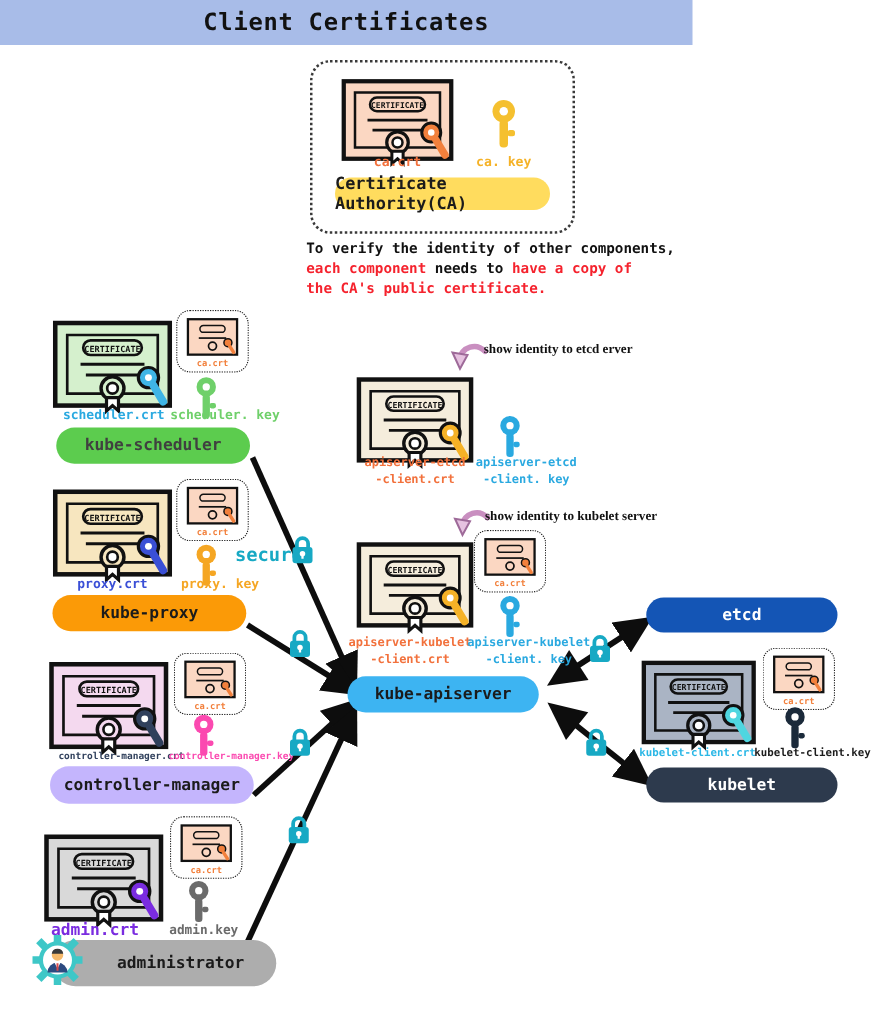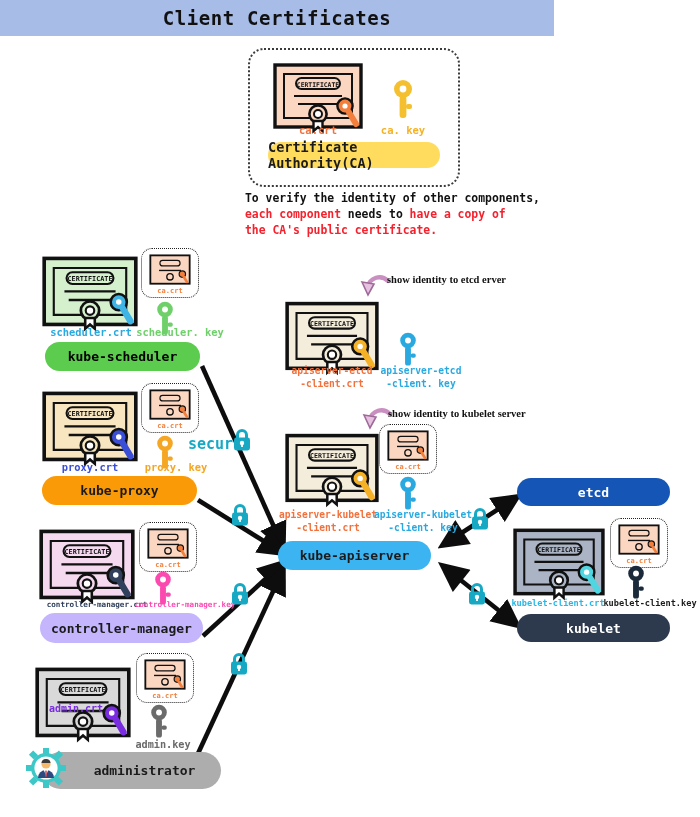--- a/index.html
+++ b/index.html
@@ -187,21 +187,21 @@
     <div class="lbl">ca.crt</div>
   </div>
   <svg class="abs" style="left:153px;top:300px;" width="24" height="38" viewBox="0 0 26 44">
     <circle cx="13" cy="11" r="9" fill="#6fd06a"></circle>
     <circle cx="13" cy="11" r="3.4" fill="#ffffff"></circle>
     <rect x="9.6" y="18" width="6.8" height="22" rx="3" fill="#6fd06a"></rect>
     <rect x="16" y="26" width="6" height="5" rx="2" fill="#6fd06a"></rect>
   </svg>
   <div class="cap" style="left:36px;top:326px;width:110px;font-size:10.4px;color:#2aa9e0;">scheduler.crt</div>
   <div class="cap" style="left:130px;top:326px;width:100px;font-size:10.4px;color:#6fd06a;">scheduler. key</div>
-  <div class="node" style="left:45px;top:342px;width:155px;height:29px;background:#5ccc4e;font-size:13px;color:#000000;">
+  <div class="node" style="left:45px;top:342px;width:155px;height:29px;background:#5ccc4e;font-size:13px;color:#404040;">
     <span>kube-scheduler</span>
   </div>
 
   <svg class="abs" style="left:41px;top:390px;" width="98" height="75" viewBox="0 0 92 70">
     <rect x="3" y="3" width="86" height="62" fill="#f7e6bf" stroke="#111" stroke-width="3.4"></rect>
     <path d="M12 12 h68 v44 h-68 z" fill="none" stroke="#111" stroke-width="2"></path>
     <rect x="24" y="16" width="44" height="11" rx="5.5" fill="#f7e6bf" stroke="#111" stroke-width="2"></rect>
     <text x="46" y="24.6" text-anchor="middle" font-size="6.4" font-weight="bold" font-family="DejaVu Sans Mono, monospace" fill="#111">CERTIFICATE</text>
     <line x1="22" y1="34" x2="70" y2="34" stroke="#111" stroke-width="2.2"></line>
     <line x1="26" y1="42" x2="66" y2="42" stroke="#111" stroke-width="2.2"></line>
@@ -296,21 +296,21 @@
       <path d="M76 50 L83 61" stroke="#f2803c" stroke-width="6" stroke-linecap="round"></path>
     </svg>
     <div class="lbl">ca.crt</div>
   </div>
   <svg class="abs" style="left:147px;top:703px;" width="24" height="38" viewBox="0 0 26 44">
     <circle cx="13" cy="11" r="9" fill="#6b6b6b"></circle>
     <circle cx="13" cy="11" r="3.4" fill="#ffffff"></circle>
     <rect x="9.6" y="18" width="6.8" height="22" rx="3" fill="#6b6b6b"></rect>
     <rect x="16" y="26" width="6" height="5" rx="2" fill="#6b6b6b"></rect>
   </svg>
-  <div class="cap" style="left:26px;top:702px;width:100px;font-size:10px;color:#7a2ce0;">admin.crt</div>
+  <div class="cap" style="left:26px;top:738px;width:100px;font-size:13px;color:#7a2ce0;">admin.crt</div>
   <div class="cap" style="left:120px;top:738px;width:86px;font-size:10.2px;color:#6b6b6b;">admin.key</div>
   <div class="node" style="left:42px;top:752px;width:153px;height:37px;background:#adadad;font-size:13px;color:#1b1b1b;
               padding-left:26px;justify-content:center;">
     <span>administrator</span>
   </div>
 
   <svg class="abs" style="left:26px;top:748px;" width="40" height="40" viewBox="0 0 40 40">
     <g fill="#3ec7c7">
       <circle cx="20" cy="20" r="15"></circle>
       <rect x="17" y="0" width="6" height="8"></rect>

